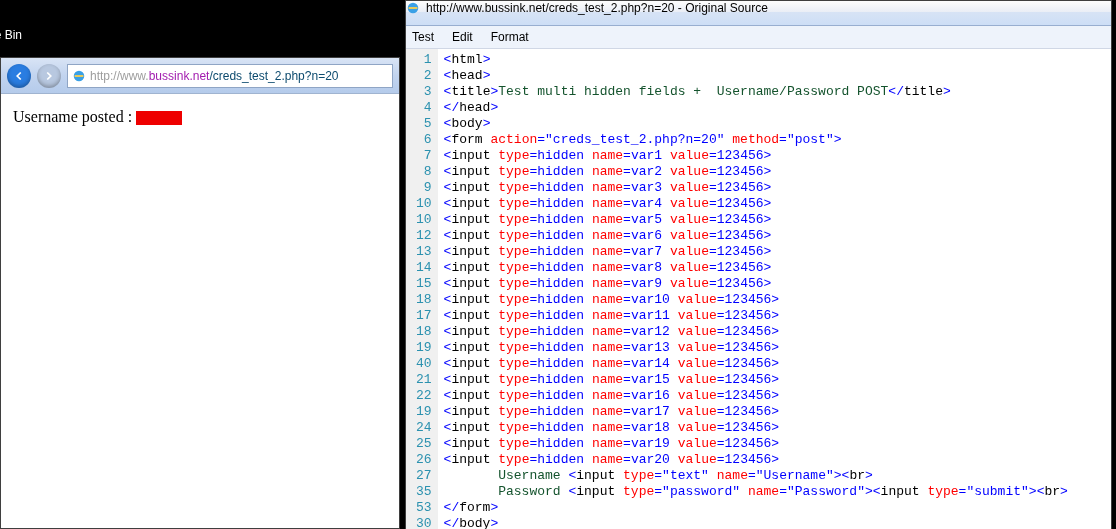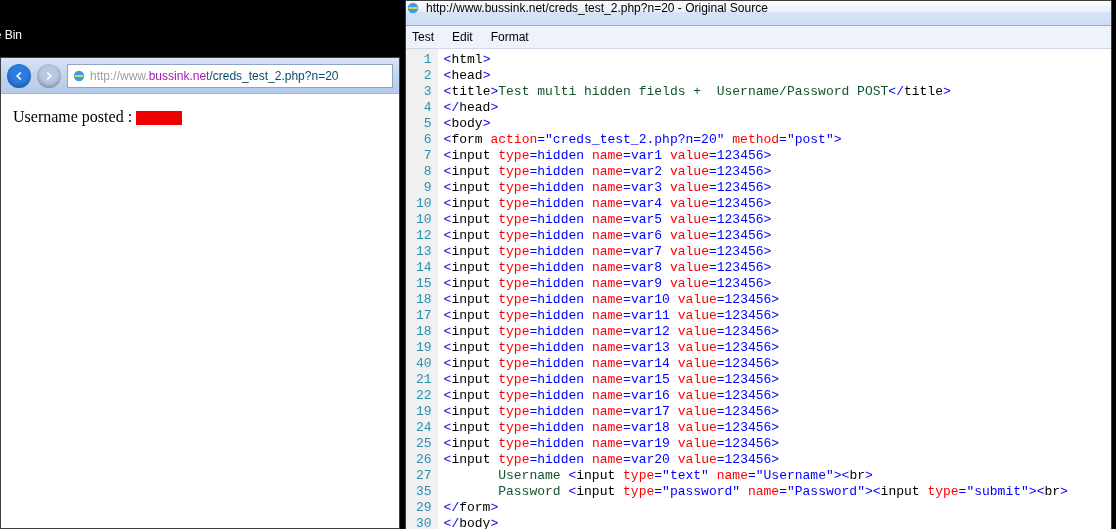--- a/index.html
+++ b/index.html
@@ -176,18 +176,18 @@
         <div>19</div>
         <div>40</div>
         <div>21</div>
         <div>22</div>
         <div>19</div>
         <div>24</div>
         <div>25</div>
         <div>26</div>
         <div>27</div>
         <div>35</div>
-        <div>29</div>
+        <div>53</div>
         <div>30</div>
       </div>
     <div class="code" id="code"><div><span class="t-tag">&lt;</span><span class="t-el">html</span><span class="t-tag">&gt;</span></div><div><span class="t-tag">&lt;</span><span class="t-el">head</span><span class="t-tag">&gt;</span></div><div><span class="t-tag">&lt;</span><span class="t-el">title</span><span class="t-tag">&gt;</span><span class="t-text">Test multi hidden fields +  Username/Password POST</span><span class="t-tag">&lt;/</span><span class="t-el">title</span><span class="t-tag">&gt;</span></div><div><span class="t-tag">&lt;/</span><span class="t-el">head</span><span class="t-tag">&gt;</span></div><div><span class="t-tag">&lt;</span><span class="t-el">body</span><span class="t-tag">&gt;</span></div><div><span class="t-tag">&lt;</span><span class="t-el">form</span><span class="t-attr"> action</span><span class="t-tag">="</span><span class="t-val">creds_test_2.php?n=20</span><span class="t-tag">"</span><span class="t-attr"> method</span><span class="t-tag">="</span><span class="t-val">post</span><span class="t-tag">"&gt;</span></div><div><span class="t-tag">&lt;</span><span class="t-el">input</span><span class="t-attr"> type</span><span class="t-tag">=</span><span class="t-val">hidden</span><span class="t-attr"> name</span><span class="t-tag">=</span><span class="t-val">var1</span><span class="t-attr"> value</span><span class="t-tag">=</span><span class="t-val">123456</span><span class="t-tag">&gt;</span></div><div><span class="t-tag">&lt;</span><span class="t-el">input</span><span class="t-attr"> type</span><span class="t-tag">=</span><span class="t-val">hidden</span><span class="t-attr"> name</span><span class="t-tag">=</span><span class="t-val">var2</span><span class="t-attr"> value</span><span class="t-tag">=</span><span class="t-val">123456</span><span class="t-tag">&gt;</span></div><div><span class="t-tag">&lt;</span><span class="t-el">input</span><span class="t-attr"> type</span><span class="t-tag">=</span><span class="t-val">hidden</span><span class="t-attr"> name</span><span class="t-tag">=</span><span class="t-val">var3</span><span class="t-attr"> value</span><span class="t-tag">=</span><span class="t-val">123456</span><span class="t-tag">&gt;</span></div><div><span class="t-tag">&lt;</span><span class="t-el">input</span><span class="t-attr"> type</span><span class="t-tag">=</span><span class="t-val">hidden</span><span class="t-attr"> name</span><span class="t-tag">=</span><span class="t-val">var4</span><span class="t-attr"> value</span><span class="t-tag">=</span><span class="t-val">123456</span><span class="t-tag">&gt;</span></div><div><span class="t-tag">&lt;</span><span class="t-el">input</span><span class="t-attr"> type</span><span class="t-tag">=</span><span class="t-val">hidden</span><span class="t-attr"> name</span><span class="t-tag">=</span><span class="t-val">var5</span><span class="t-attr"> value</span><span class="t-tag">=</span><span class="t-val">123456</span><span class="t-tag">&gt;</span></div><div><span class="t-tag">&lt;</span><span class="t-el">input</span><span class="t-attr"> type</span><span class="t-tag">=</span><span class="t-val">hidden</span><span class="t-attr"> name</span><span class="t-tag">=</span><span class="t-val">var6</span><span class="t-attr"> value</span><span class="t-tag">=</span><span class="t-val">123456</span><span class="t-tag">&gt;</span></div><div><span class="t-tag">&lt;</span><span class="t-el">input</span><span class="t-attr"> type</span><span class="t-tag">=</span><span class="t-val">hidden</span><span class="t-attr"> name</span><span class="t-tag">=</span><span class="t-val">var7</span><span class="t-attr"> value</span><span class="t-tag">=</span><span class="t-val">123456</span><span class="t-tag">&gt;</span></div><div><span class="t-tag">&lt;</span><span class="t-el">input</span><span class="t-attr"> type</span><span class="t-tag">=</span><span class="t-val">hidden</span><span class="t-attr"> name</span><span class="t-tag">=</span><span class="t-val">var8</span><span class="t-attr"> value</span><span class="t-tag">=</span><span class="t-val">123456</span><span class="t-tag">&gt;</span></div><div><span class="t-tag">&lt;</span><span class="t-el">input</span><span class="t-attr"> type</span><span class="t-tag">=</span><span class="t-val">hidden</span><span class="t-attr"> name</span><span class="t-tag">=</span><span class="t-val">var9</span><span class="t-attr"> value</span><span class="t-tag">=</span><span class="t-val">123456</span><span class="t-tag">&gt;</span></div><div><span class="t-tag">&lt;</span><span class="t-el">input</span><span class="t-attr"> type</span><span class="t-tag">=</span><span class="t-val">hidden</span><span class="t-attr"> name</span><span class="t-tag">=</span><span class="t-val">var10</span><span class="t-attr"> value</span><span class="t-tag">=</span><span class="t-val">123456</span><span class="t-tag">&gt;</span></div><div><span class="t-tag">&lt;</span><span class="t-el">input</span><span class="t-attr"> type</span><span class="t-tag">=</span><span class="t-val">hidden</span><span class="t-attr"> name</span><span class="t-tag">=</span><span class="t-val">var11</span><span class="t-attr"> value</span><span class="t-tag">=</span><span class="t-val">123456</span><span class="t-tag">&gt;</span></div><div><span class="t-tag">&lt;</span><span class="t-el">input</span><span class="t-attr"> type</span><span class="t-tag">=</span><span class="t-val">hidden</span><span class="t-attr"> name</span><span class="t-tag">=</span><span class="t-val">var12</span><span class="t-attr"> value</span><span class="t-tag">=</span><span class="t-val">123456</span><span class="t-tag">&gt;</span></div><div><span class="t-tag">&lt;</span><span class="t-el">input</span><span class="t-attr"> type</span><span class="t-tag">=</span><span class="t-val">hidden</span><span class="t-attr"> name</span><span class="t-tag">=</span><span class="t-val">var13</span><span class="t-attr"> value</span><span class="t-tag">=</span><span class="t-val">123456</span><span class="t-tag">&gt;</span></div><div><span class="t-tag">&lt;</span><span class="t-el">input</span><span class="t-attr"> type</span><span class="t-tag">=</span><span class="t-val">hidden</span><span class="t-attr"> name</span><span class="t-tag">=</span><span class="t-val">var14</span><span class="t-attr"> value</span><span class="t-tag">=</span><span class="t-val">123456</span><span class="t-tag">&gt;</span></div><div><span class="t-tag">&lt;</span><span class="t-el">input</span><span class="t-attr"> type</span><span class="t-tag">=</span><span class="t-val">hidden</span><span class="t-attr"> name</span><span class="t-tag">=</span><span class="t-val">var15</span><span class="t-attr"> value</span><span class="t-tag">=</span><span class="t-val">123456</span><span class="t-tag">&gt;</span></div><div><span class="t-tag">&lt;</span><span class="t-el">input</span><span class="t-attr"> type</span><span class="t-tag">=</span><span class="t-val">hidden</span><span class="t-attr"> name</span><span class="t-tag">=</span><span class="t-val">var16</span><span class="t-attr"> value</span><span class="t-tag">=</span><span class="t-val">123456</span><span class="t-tag">&gt;</span></div><div><span class="t-tag">&lt;</span><span class="t-el">input</span><span class="t-attr"> type</span><span class="t-tag">=</span><span class="t-val">hidden</span><span class="t-attr"> name</span><span class="t-tag">=</span><span class="t-val">var17</span><span class="t-attr"> value</span><span class="t-tag">=</span><span class="t-val">123456</span><span class="t-tag">&gt;</span></div><div><span class="t-tag">&lt;</span><span class="t-el">input</span><span class="t-attr"> type</span><span class="t-tag">=</span><span class="t-val">hidden</span><span class="t-attr"> name</span><span class="t-tag">=</span><span class="t-val">var18</span><span class="t-attr"> value</span><span class="t-tag">=</span><span class="t-val">123456</span><span class="t-tag">&gt;</span></div><div><span class="t-tag">&lt;</span><span class="t-el">input</span><span class="t-attr"> type</span><span class="t-tag">=</span><span class="t-val">hidden</span><span class="t-attr"> name</span><span class="t-tag">=</span><span class="t-val">var19</span><span class="t-attr"> value</span><span class="t-tag">=</span><span class="t-val">123456</span><span class="t-tag">&gt;</span></div><div><span class="t-tag">&lt;</span><span class="t-el">input</span><span class="t-attr"> type</span><span class="t-tag">=</span><span class="t-val">hidden</span><span class="t-attr"> name</span><span class="t-tag">=</span><span class="t-val">var20</span><span class="t-attr"> value</span><span class="t-tag">=</span><span class="t-val">123456</span><span class="t-tag">&gt;</span></div><div><span class="t-text">       Username </span><span class="t-tag">&lt;</span><span class="t-el">input</span><span class="t-attr"> type</span><span class="t-tag">="</span><span class="t-val">text</span><span class="t-tag">"</span><span class="t-attr"> name</span><span class="t-tag">="</span><span class="t-val">Username</span><span class="t-tag">"&gt;&lt;</span><span class="t-el">br</span><span class="t-tag">&gt;</span></div><div><span class="t-text">       Password </span><span class="t-tag">&lt;</span><span class="t-el">input</span><span class="t-attr"> type</span><span class="t-tag">="</span><span class="t-val">password</span><span class="t-tag">"</span><span class="t-attr"> name</span><span class="t-tag">="</span><span class="t-val">Password</span><span class="t-tag">"&gt;&lt;</span><span class="t-el">input</span><span class="t-attr"> type</span><span class="t-tag">="</span><span class="t-val">submit</span><span class="t-tag">"&gt;&lt;</span><span class="t-el">br</span><span class="t-tag">&gt;</span></div><div><span class="t-tag">&lt;/</span><span class="t-el">form</span><span class="t-tag">&gt;</span></div><div><span class="t-tag">&lt;/</span><span class="t-el">body</span><span class="t-tag">&gt;</span></div></div>
   </div>
 </div>
 
 </body></html>

